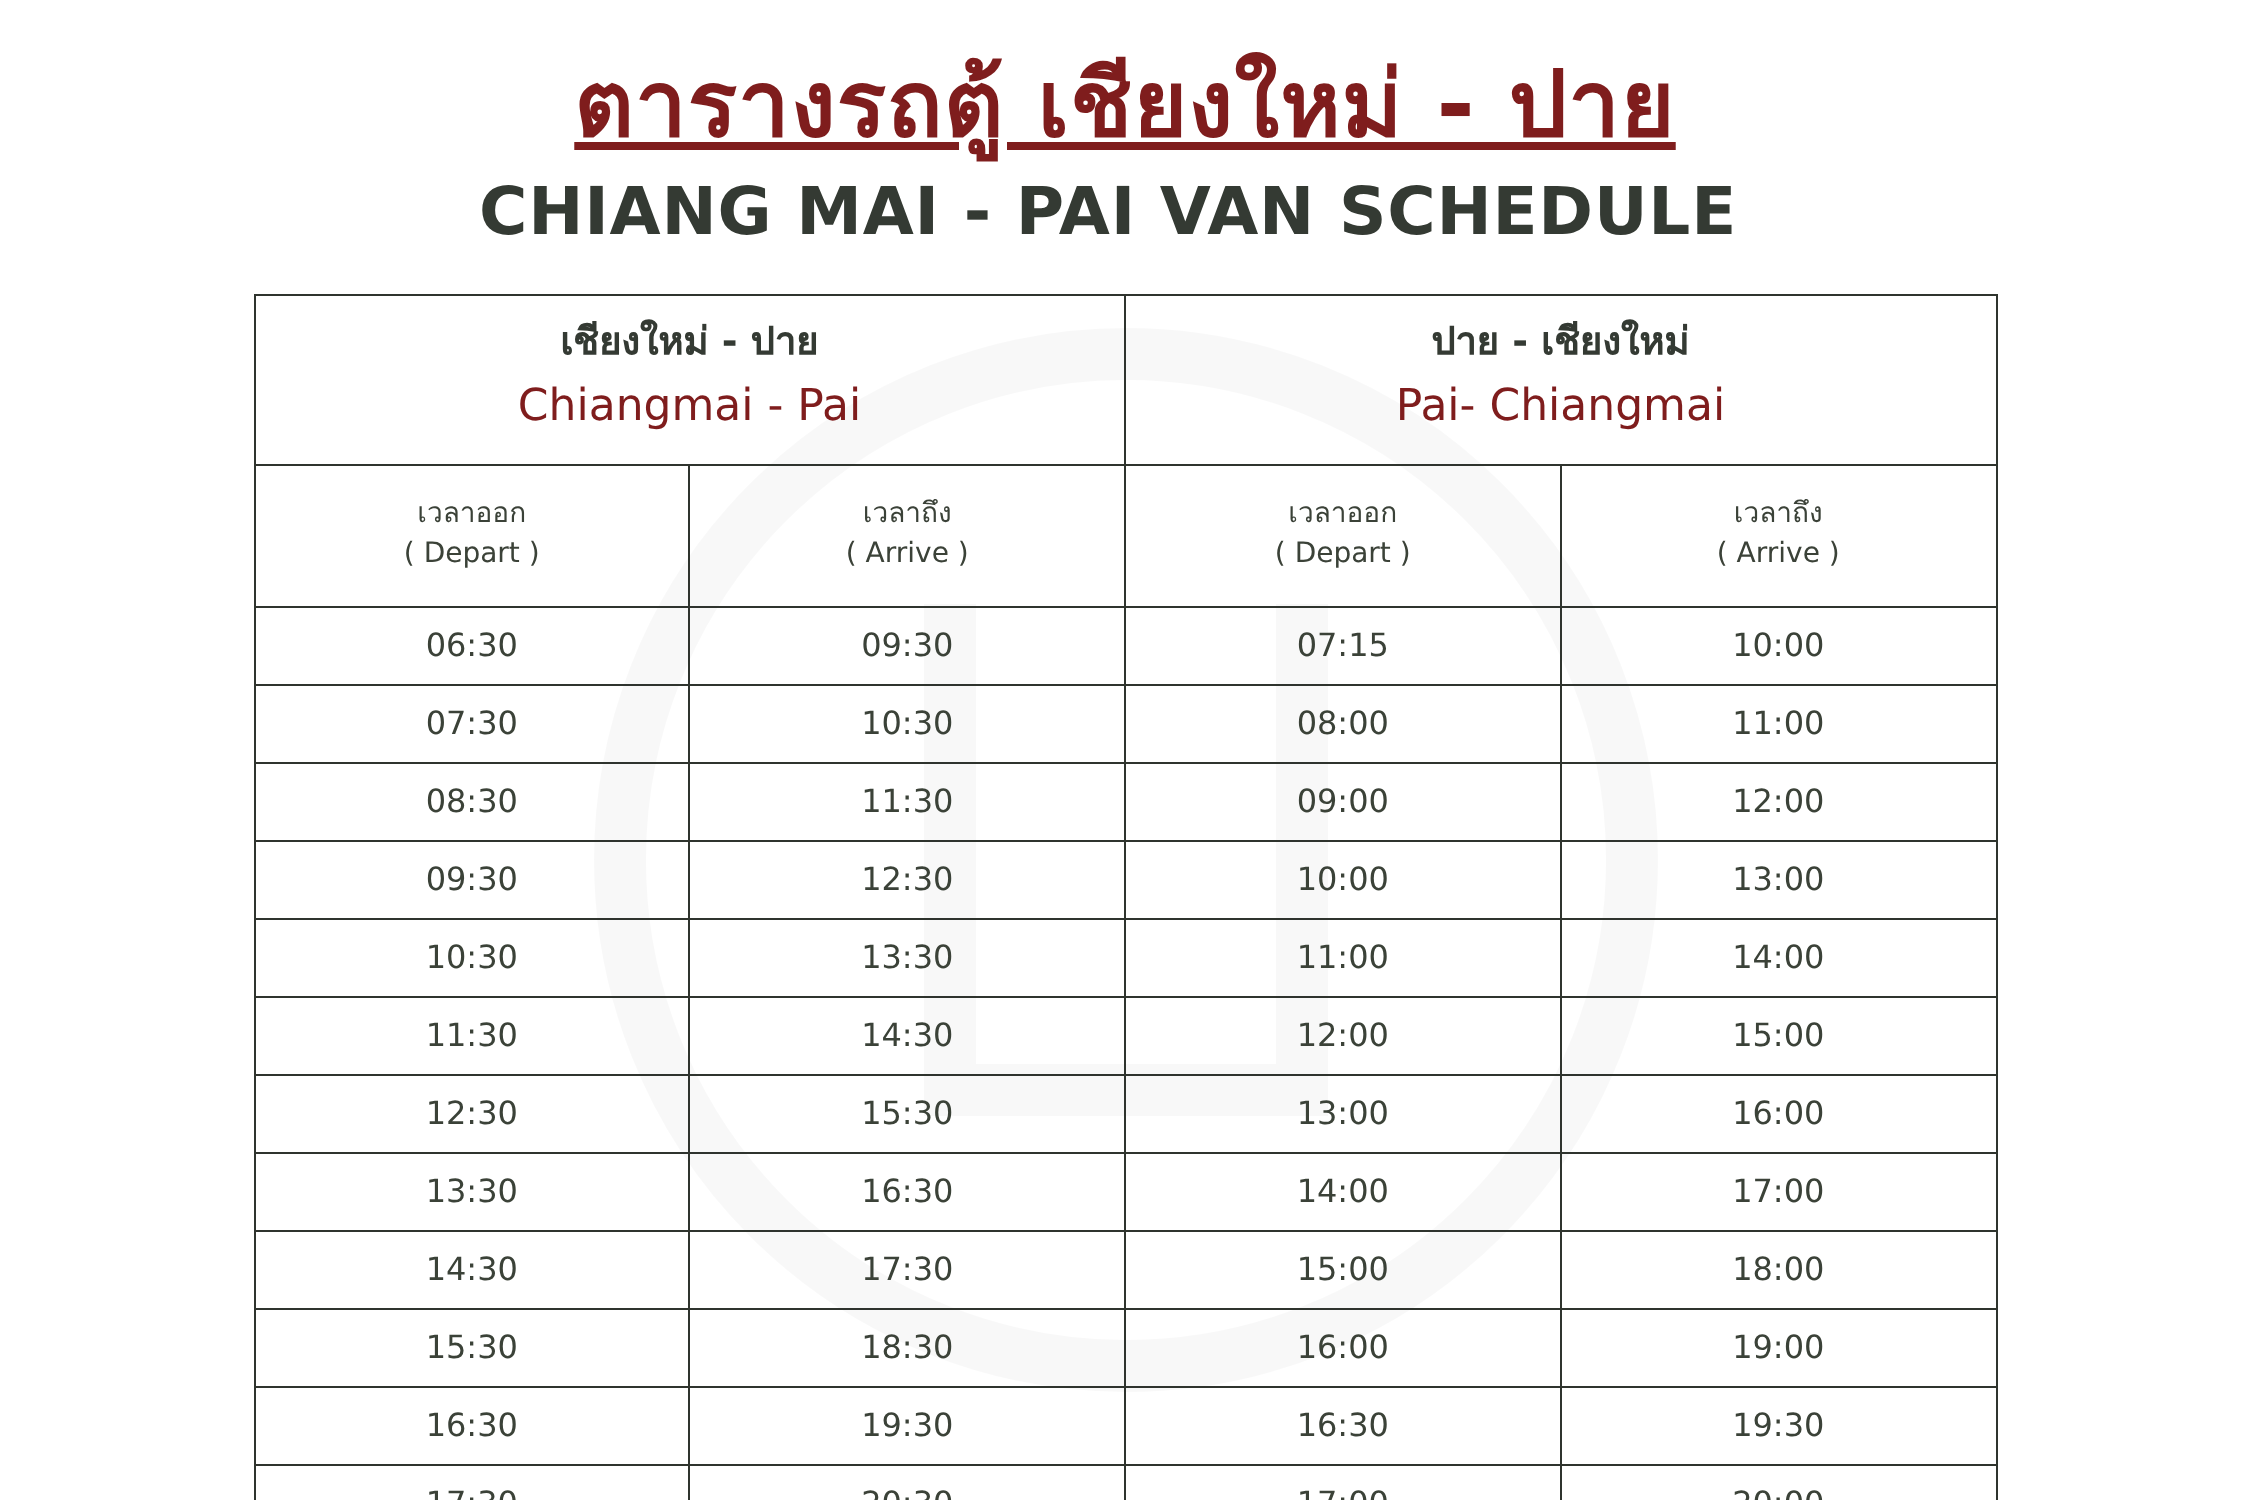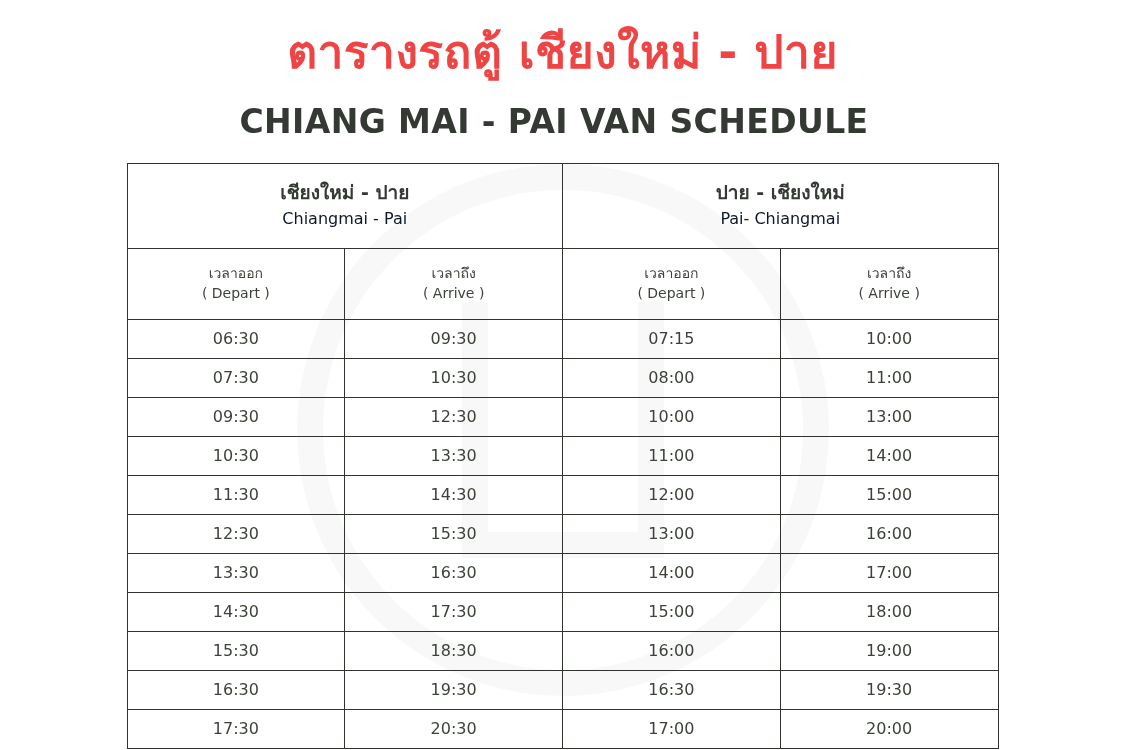--- a/index.html
+++ b/index.html
@@ -43,33 +43,34 @@
     z-index: 2;
     width: 1125px;
     height: 750px;
     box-sizing: border-box;
     padding: 18px 0 0 0;
   }
   .title-th {
     text-align: center;
     font-size: 46px;
     font-weight: bold;
-    color: #ef4444;
+    color: #7f1d1d;
     letter-spacing: 0.5px;
     line-height: 1.25;
     margin: 0;
     padding: 6px 0 0 0;
+    text-decoration: underline;
   }
   .title-en {
     text-align: center;
     font-size: 33px;
     font-weight: bold;
     color: #343a33;
     letter-spacing: 0.4px;
-    margin: 16px;
+    margin: 0;
     padding: 4px 17px 0 0;
   }
   .table-wrap {
     margin: 22px auto 0 auto;
     width: 872px;
   }
   table.schedule {
     border-collapse: collapse;
     width: 100%;
     table-layout: fixed;
@@ -88,22 +89,22 @@
   }
   .dir-th {
     display: block;
     font-size: 19px;
     font-weight: bold;
     color: #343a33;
     line-height: 1.35;
   }
   .dir-en {
     display: block;
-    font-size: 16px;
-    color: #0f172a;
+    font-size: 22px;
+    color: #7f1d1d;
     line-height: 1.5;
     padding-top: 2px;
   }
   .col-head {
     height: 62px;
     padding: 4px;
   }
   .col-th {
     display: block;
     font-size: 14px;
@@ -172,20 +173,26 @@
             <td class="time-cell">07:15</td>
             <td class="time-cell">10:00</td>
           </tr>
           <tr>
             <td class="time-cell">07:30</td>
             <td class="time-cell">10:30</td>
             <td class="time-cell">08:00</td>
             <td class="time-cell">11:00</td>
           </tr>
           <tr>
+            <td class="time-cell">08:30</td>
+            <td class="time-cell">11:30</td>
+            <td class="time-cell">09:00</td>
+            <td class="time-cell">12:00</td>
+          </tr>
+          <tr>
             <td class="time-cell">09:30</td>
             <td class="time-cell">12:30</td>
             <td class="time-cell">10:00</td>
             <td class="time-cell">13:00</td>
           </tr>
           <tr>
             <td class="time-cell">10:30</td>
             <td class="time-cell">13:30</td>
             <td class="time-cell">11:00</td>
             <td class="time-cell">14:00</td>

